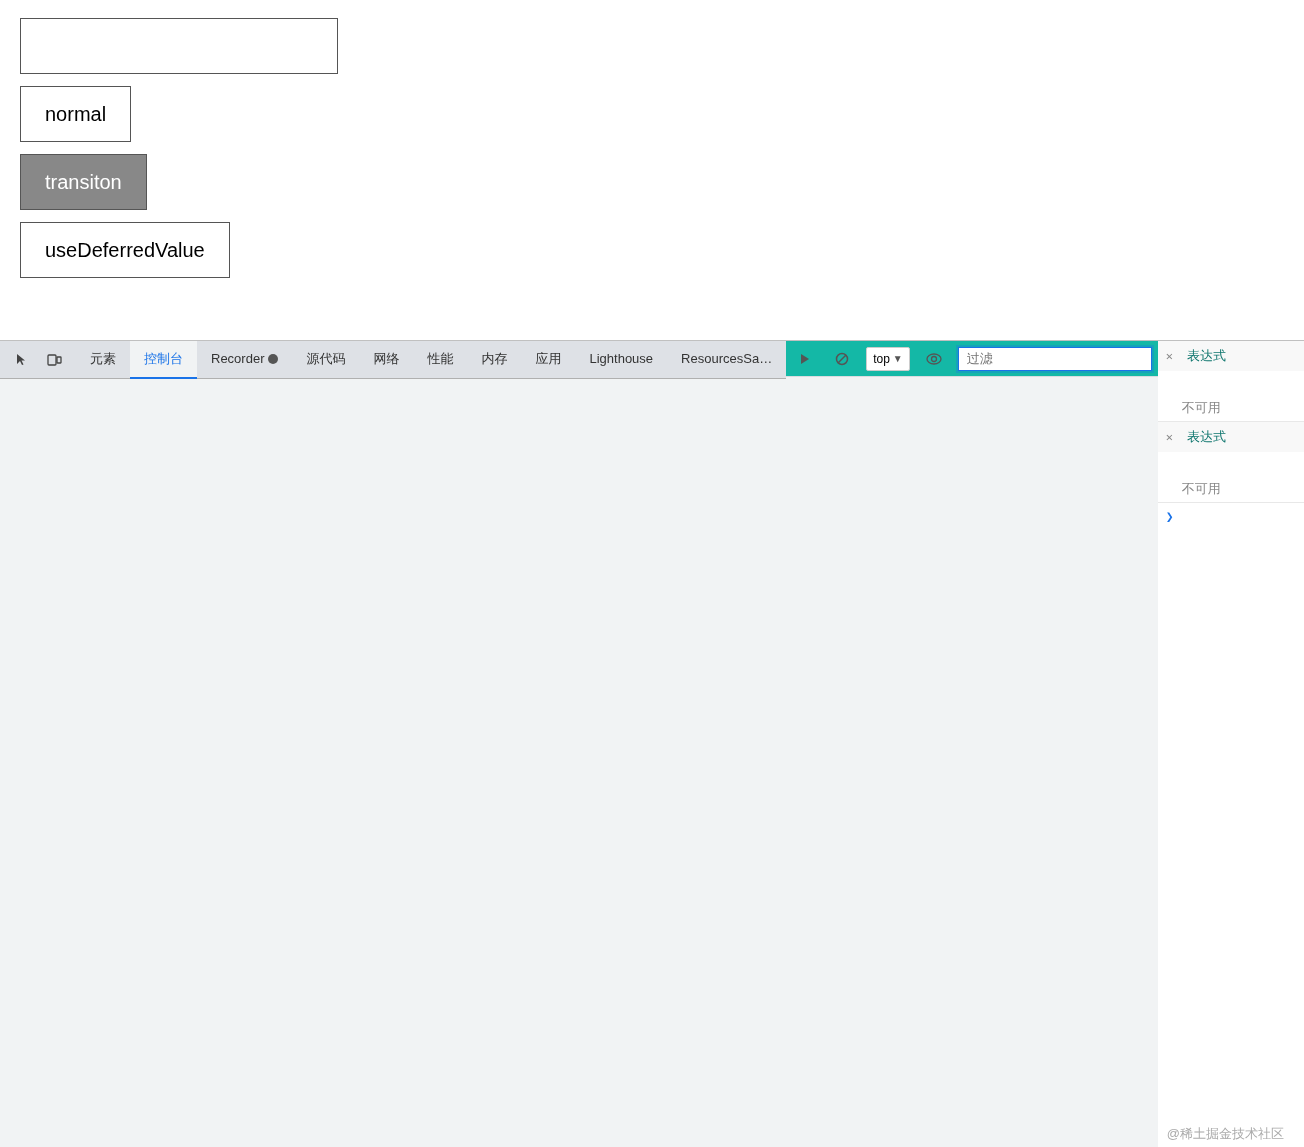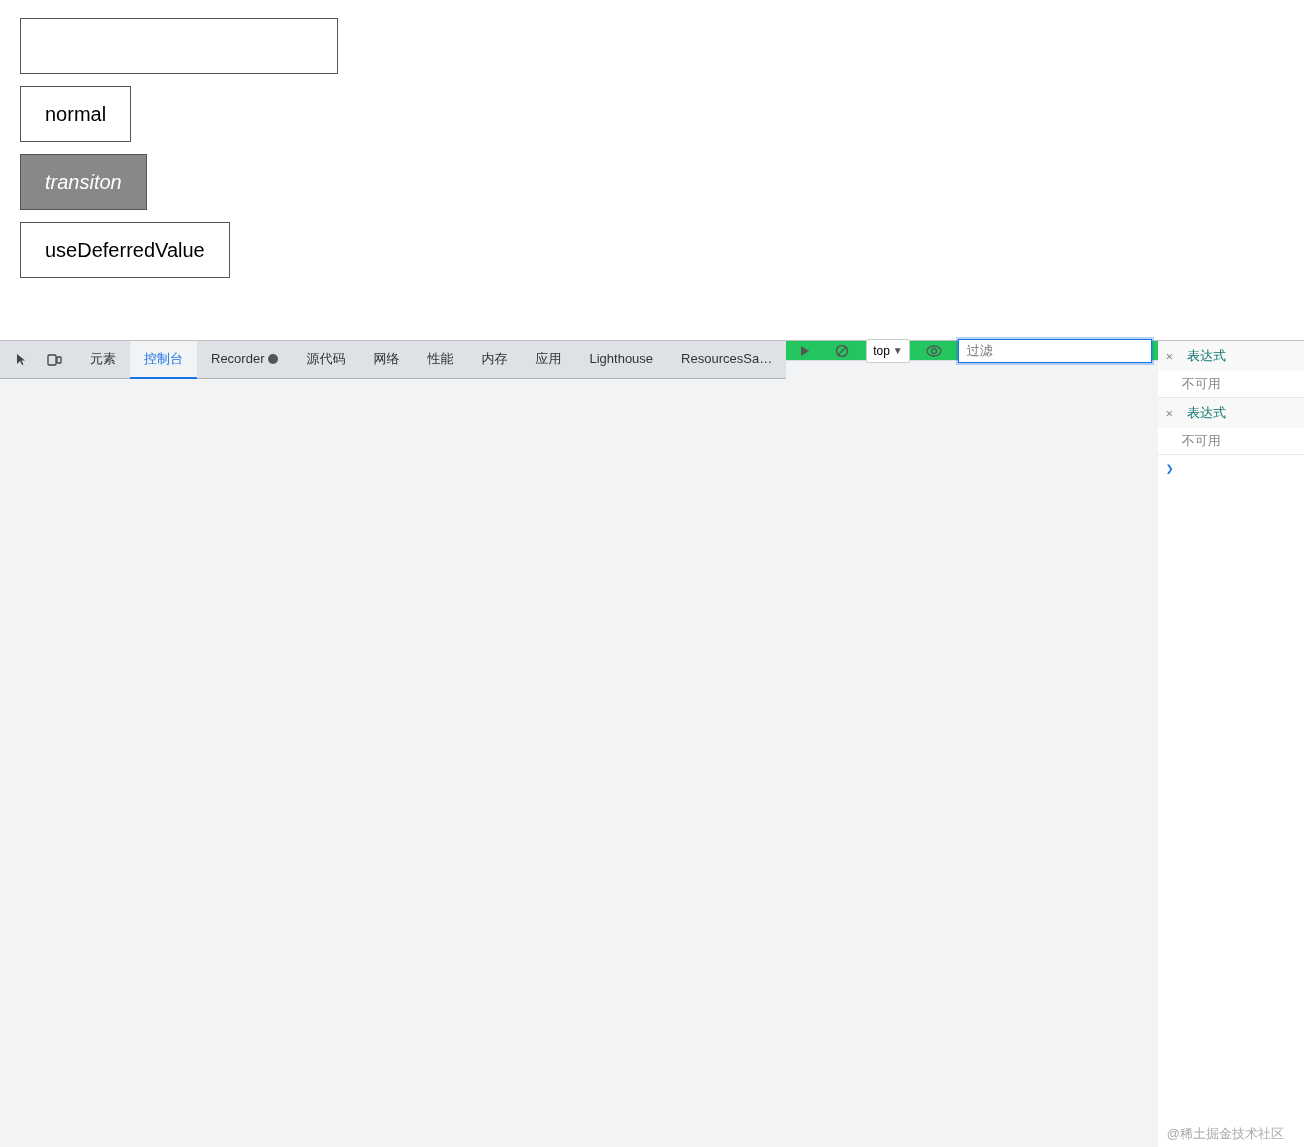--- a/index.html
+++ b/index.html
@@ -40,21 +40,20 @@
       font-size: 20px;
       border: 1.5px solid #555;
       background: #fff;
       cursor: pointer;
       white-space: nowrap;
     }
 
     .app-btn.active {
       background: #888;
       color: #fff;
-      font-style: italic;
     }
 
     
     .devtools {
       position: absolute;
       bottom: 0;
       left: 0;
       width: 100%;
       height: 807px;
       background: #f1f3f4;
@@ -122,23 +121,23 @@
       border-radius: 50%;
       background: #555;
       margin-left: 4px;
       vertical-align: middle;
     }
 
     
     .console-toolbar {
       display: flex;
       align-items: center;
-      background: #22c55e;
+      background: #14b8a6;
       border-bottom: 1px solid #dadce0;
-      height: 20px;
+      height: 36px;
       padding: 0 6px;
       gap: 11px;
       flex-shrink: 0;
     }
 
     .console-icon-btn {
       width: 26px;
       height: 26px;
       display: flex;
       align-items: center;
@@ -206,20 +205,21 @@
     .expression-label {
       color: #0f766e;
       font-size: 13px;
       margin-left: 8px;
     }
 
     .expression-value {
       padding: 4px 8px 4px 24px;
       color: #888;
       font-size: 13px;
+      margin-top: 24px;
     }
 
     .console-input-row {
       display: flex;
       align-items: center;
       padding: 6px 8px;
       gap: 6px;
     }
 
     .console-prompt {

